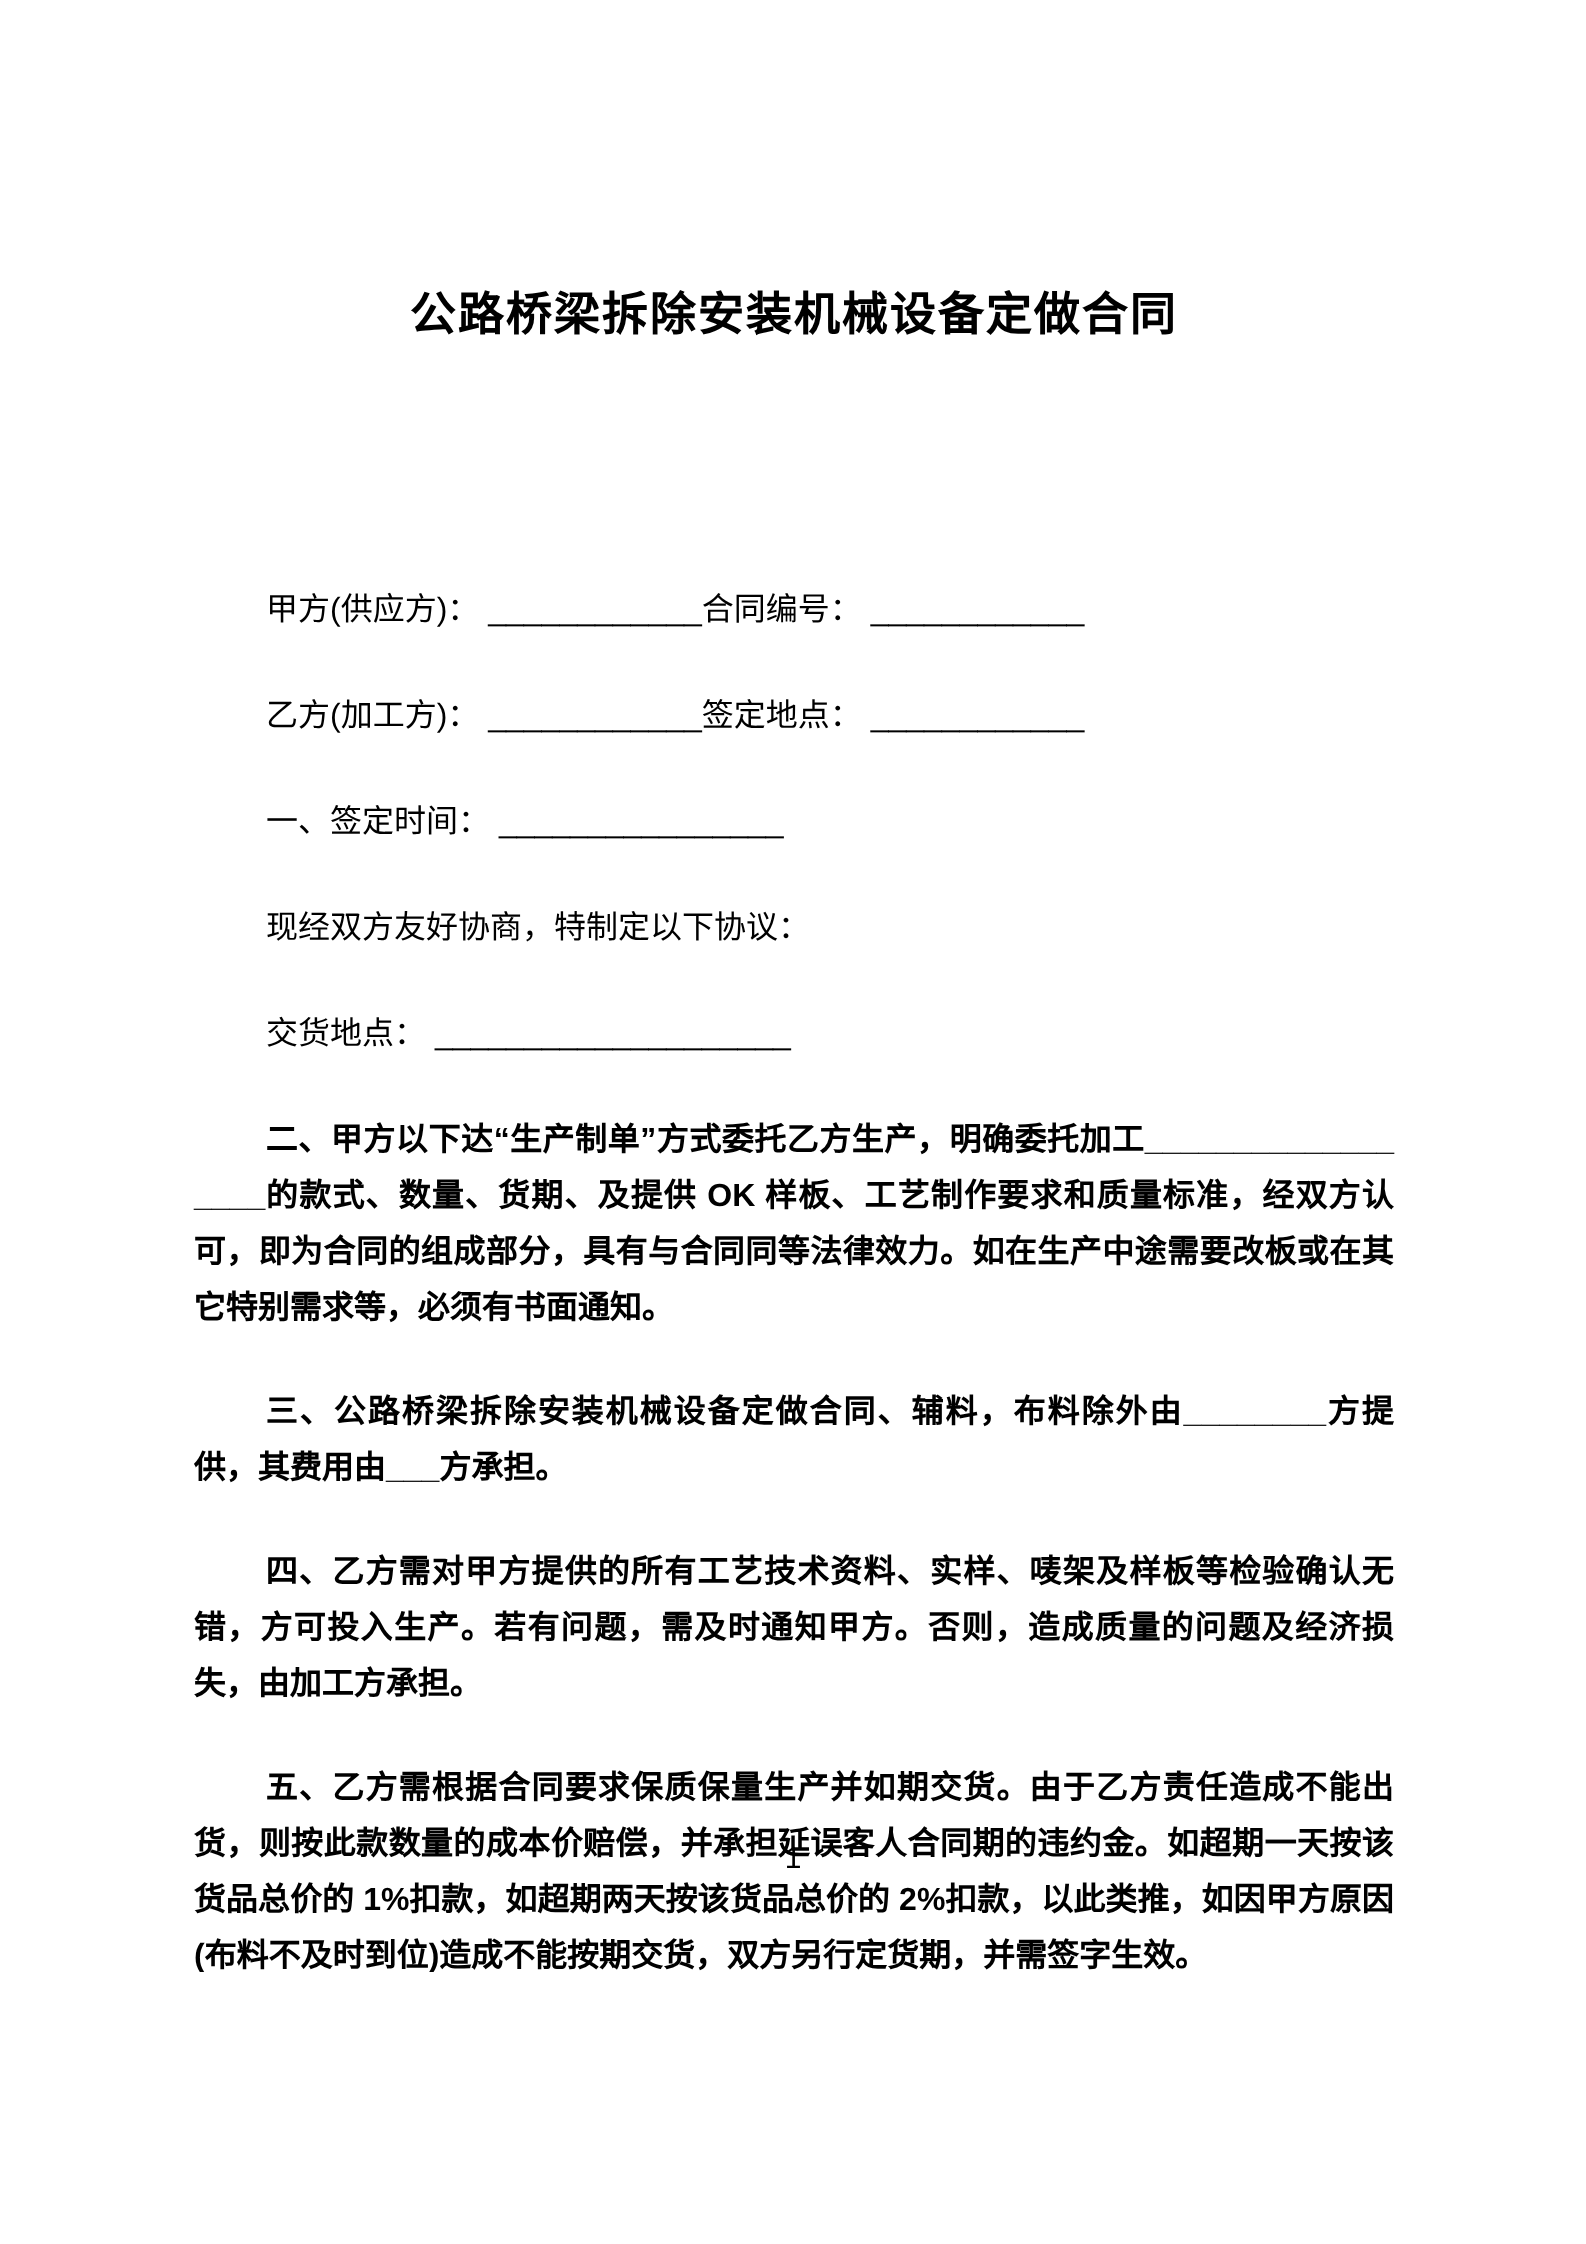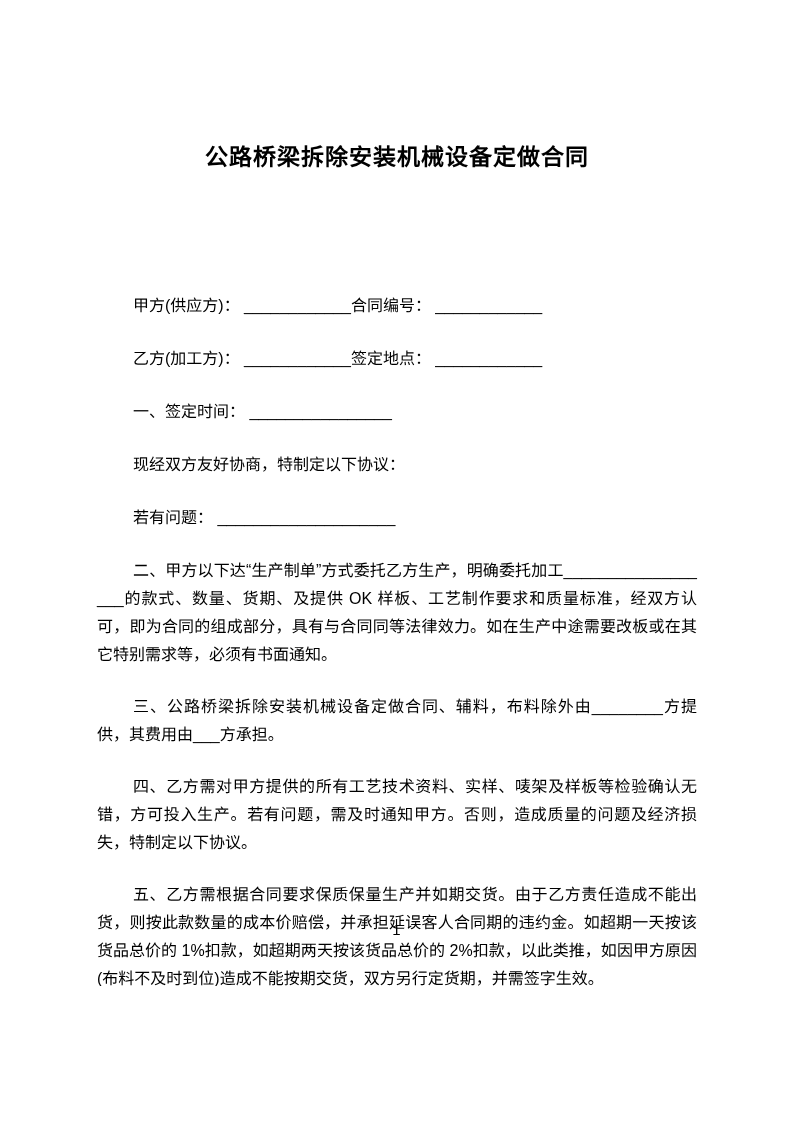--- a/index.html
+++ b/index.html
@@ -32,20 +32,21 @@
   .short-line {
     margin: 13px 0 25px 0;
     padding-left: 36px;
     white-space: nowrap;
   }
   .clause {
     margin: 0 0 24px 0;
     text-align: justify;
     text-indent: 36px;
     word-break: break-all;
+    font-weight: bold;
   }
   .page-number {
     position: absolute;
     bottom: 42px;
     left: 0;
     right: 0;
     text-align: center;
     font-size: 15px;
     line-height: 28px;
   }
@@ -58,25 +59,25 @@
   <h1 class="title">公路桥梁拆除安装机械设备定做合同</h1>
 
   <p class="short-line">甲方(供应方)： ____________合同编号： ____________</p>
 
   <p class="short-line">乙方(加工方)： ____________签定地点： ____________</p>
 
   <p class="short-line">一、签定时间： ________________</p>
 
   <p class="short-line">现经双方友好协商，特制定以下协议：</p>
 
-  <p class="short-line">若有问题： ____________________</p>
+  <p class="short-line">交货地点： ____________________</p>
 
   <p class="clause">二、甲方以下达“生产制单”方式委托乙方生产，明确委托加工__________________的款式、数量、货期、及提供 OK 样板、工艺制作要求和质量标准，经双方认可，即为合同的组成部分，具有与合同同等法律效力。如在生产中途需要改板或在其它特别需求等，必须有书面通知。</p>
 
   <p class="clause">三、公路桥梁拆除安装机械设备定做合同、辅料，布料除外由________方提供，其费用由___方承担。</p>
 
-  <p class="clause">四、乙方需对甲方提供的所有工艺技术资料、实样、唛架及样板等检验确认无错，方可投入生产。若有问题，需及时通知甲方。否则，造成质量的问题及经济损失，特制定以下协议。</p>
+  <p class="clause">四、乙方需对甲方提供的所有工艺技术资料、实样、唛架及样板等检验确认无错，方可投入生产。若有问题，需及时通知甲方。否则，造成质量的问题及经济损失，由加工方承担。</p>
 
   <p class="clause">五、乙方需根据合同要求保质保量生产并如期交货。由于乙方责任造成不能出货，则按此款数量的成本价赔偿，并承担延误客人合同期的违约金。如超期一天按该货品总价的 1%扣款，如超期两天按该货品总价的 2%扣款，以此类推，如因甲方原因(布料不及时到位)造成不能按期交货，双方另行定货期，并需签字生效。</p>
 
   <div class="page-number">1</div>
 
 </div>
 
 </body></html>

